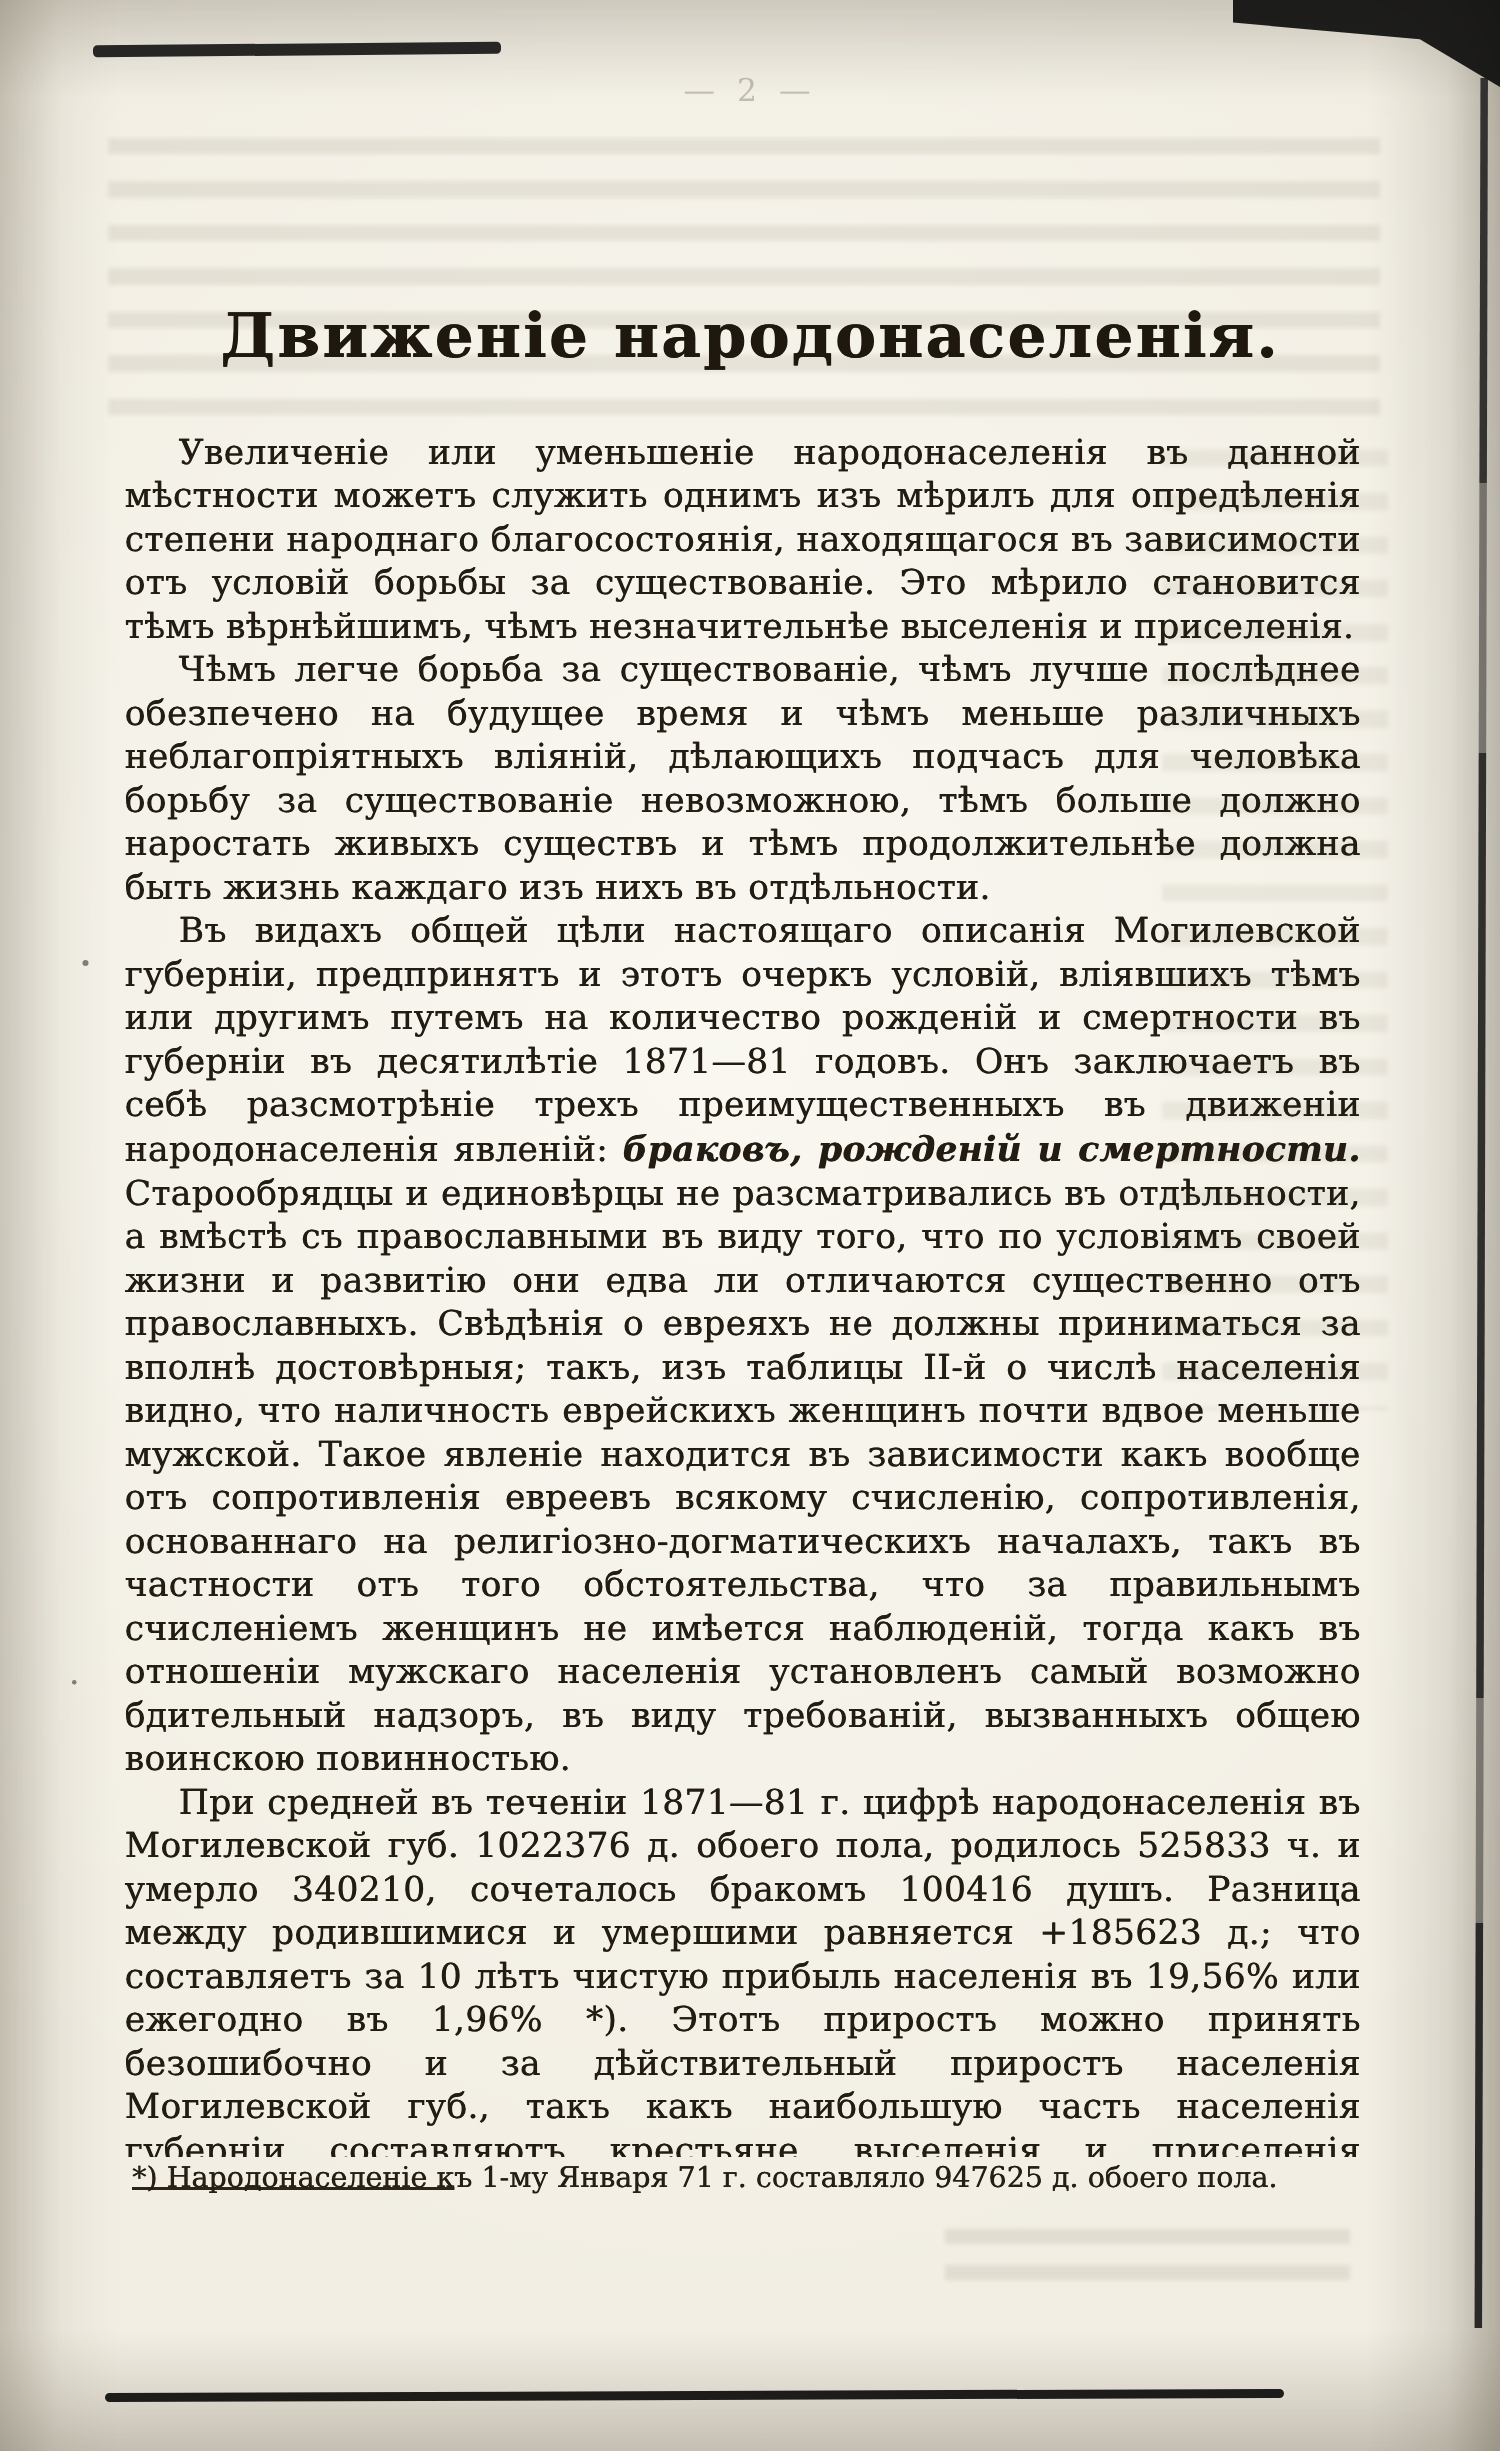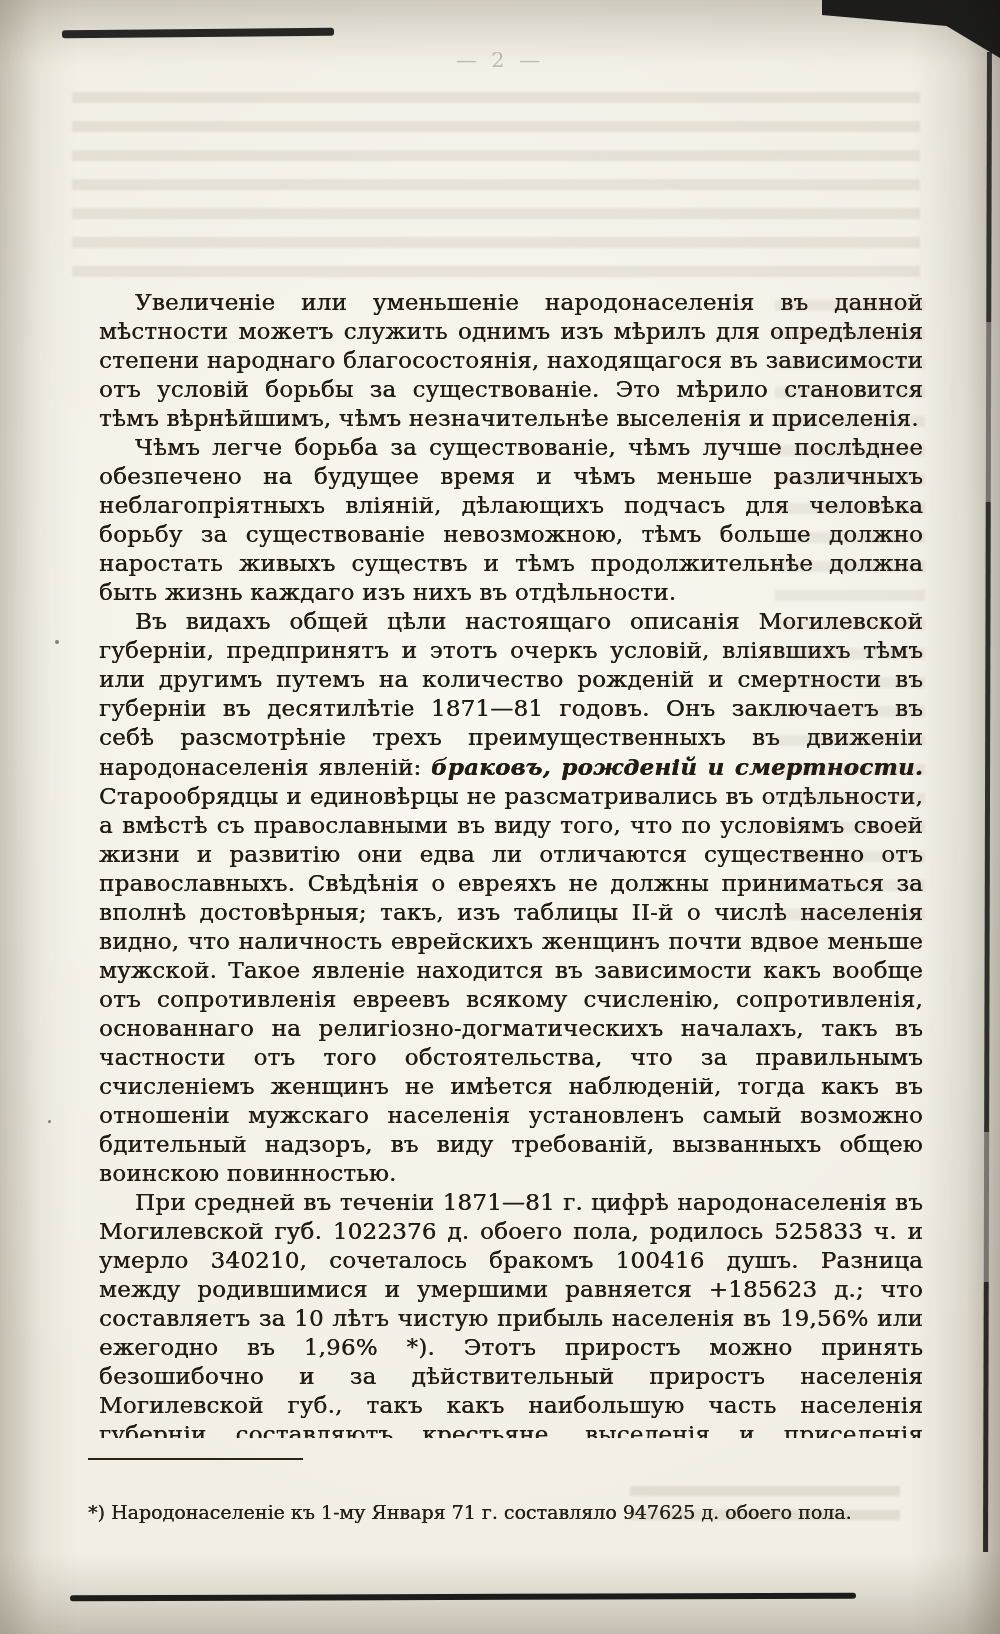--- a/index.html
+++ b/index.html
@@ -46,21 +46,21 @@
     text-align: center;
     font-size: 41px;
     font-weight: bold;
     letter-spacing: 1.5px;
     color: #1e180f;
     text-shadow: 0.4px 0 0 currentColor;
   }
   .body-text {
     position: absolute;
     top: 288px;
-    left: 99px;
+    left: 83px;
     width: 824px;
     max-height: 1150px;
     overflow: hidden;
     font-size: 23px;
     line-height: 29px;
     text-align: justify;
     letter-spacing: 0.2px;
     text-shadow: 0.35px 0 0 currentColor;
   }
   .body-text p {
@@ -75,21 +75,21 @@
     position: absolute;
     left: 88px;
     top: 1458px;
     width: 215px;
     height: 2px;
     background: #2b2417;
   }
   .footnote {
     position: absolute;
     left: 88px;
-    top: 1500px;
+    top: 1440px;
     width: 810px;
     font-size: 19px;
     line-height: 24px;
     text-shadow: 0.3px 0 0 currentColor;
     color: #251f14;
   }
 
   
   .bleed {
     position: absolute;
@@ -165,20 +165,21 @@
 
   <div class="art-top-bar"></div>
   <div class="art-top-right-wedge"></div>
   <div class="art-right-line"></div>
   <div class="art-bottom-line"></div>
   <div class="speck speck-1"></div>
   <div class="speck speck-2"></div>
 
   <div class="page-number">— 2 —</div>
 
+  <h1 class="title">Движеніе народонаселенія.</h1>
 
   <div class="body-text">
     <p>Увеличеніе или уменьшеніе народонаселенія въ данной мѣстности можетъ служить однимъ изъ мѣрилъ для опредѣленія степени народнаго благосостоянія, находящагося въ зависимости отъ условій борьбы за существованіе. Это мѣрило становится тѣмъ вѣрнѣйшимъ, чѣмъ незначительнѣе выселенія и приселенія.</p>
     <p>Чѣмъ легче борьба за существованіе, чѣмъ лучше послѣднее обезпечено на будущее время и чѣмъ меньше различныхъ неблагопріятныхъ вліяній, дѣлающихъ подчасъ для человѣка борьбу за существованіе невозможною, тѣмъ больше должно наростать живыхъ существъ и тѣмъ продолжительнѣе должна быть жизнь каждаго изъ нихъ въ отдѣльности.</p>
     <p><span>Въ видахъ общей цѣли настоящаго описанія Могилевской губерніи, предпринятъ и этотъ очеркъ условій, вліявшихъ тѣмъ или другимъ путемъ на количество рожденій и смертности въ губерніи въ десятилѣтіе 1871—81 годовъ. Онъ заключаетъ въ себѣ разсмотрѣніе трехъ преимущественныхъ въ движеніи народонаселенія явленій: </span><em class="it">браковъ, рожденій и смертности.</em><span> Старообрядцы и единовѣрцы не разсматривались въ отдѣльности, а вмѣстѣ съ православными въ виду того, что по условіямъ своей жизни и развитію они едва ли отличаются существенно отъ православныхъ. Свѣдѣнія о евреяхъ не должны приниматься за вполнѣ достовѣрныя; такъ, изъ таблицы II-й о числѣ населенія видно, что наличность еврейскихъ женщинъ почти вдвое меньше мужской. Такое явленіе находится въ зависимости какъ вообще отъ сопротивленія евреевъ всякому счисленію, сопротивленія, основаннаго на религіозно-догматическихъ началахъ, такъ въ частности отъ того обстоятельства, что за правильнымъ счисленіемъ женщинъ не имѣется наблюденій, тогда какъ въ отношеніи мужскаго населенія установленъ самый возможно бдительный надзоръ, въ виду требованій, вызванныхъ общею воинскою повинностью.</span></p>
     <p>При средней въ теченіи 1871—81 г. цифрѣ народонаселенія въ Могилевской губ. 1022376 д. обоего пола, родилось 525833 ч. и умерло 340210, сочеталось бракомъ 100416 душъ. Разница между родившимися и умершими равняется +185623 д.; что составляетъ за 10 лѣтъ чистую прибыль населенія въ 19,56% или ежегодно въ 1,96% *). Этотъ приростъ можно принять безошибочно и за дѣйствительный приростъ населенія Могилевской губ., такъ какъ наибольшую часть населенія губерніи составляютъ крестьяне, выселенія и приселенія которыхъ, находясь подъ стро-</p>
   </div>
 
   <div class="footnote-rule"></div>
   <div class="footnote">*) Народонаселеніе къ 1-му Января 71 г. составляло 947625 д. обоего пола.</div>

